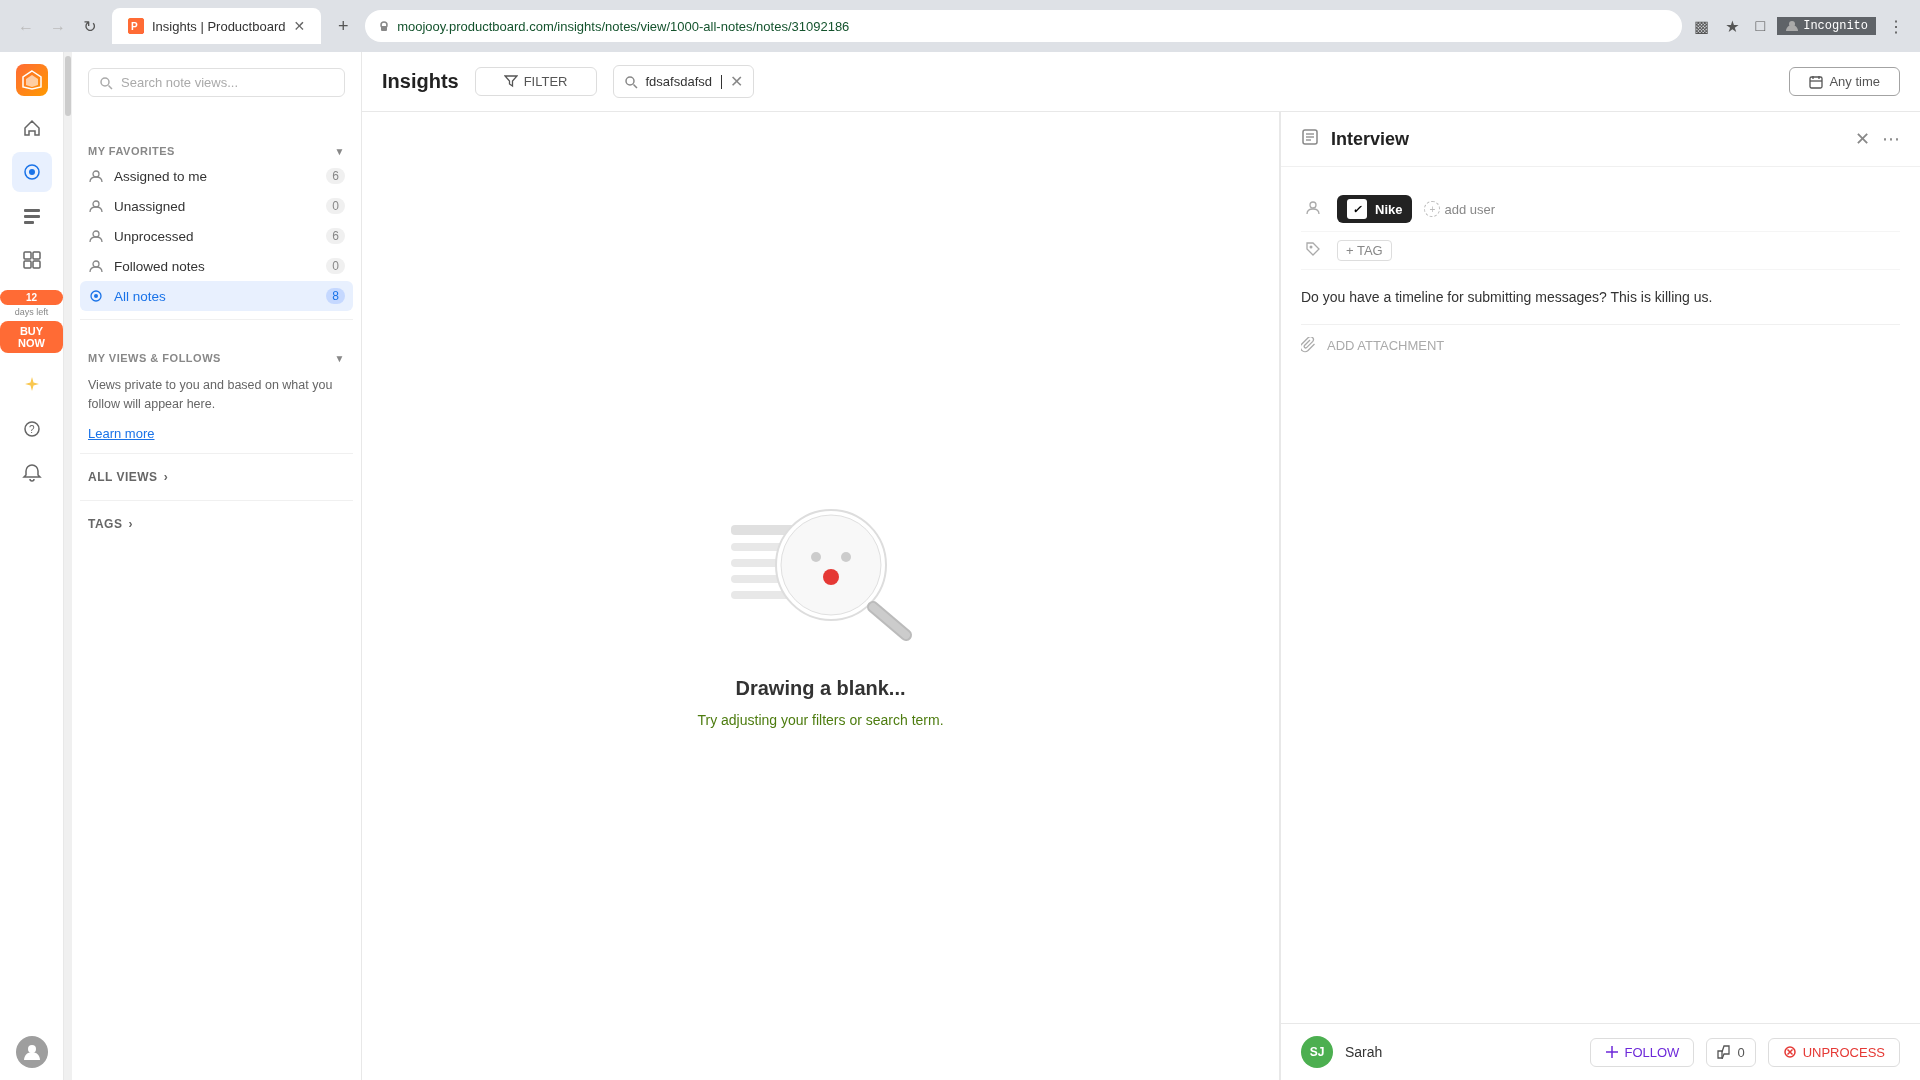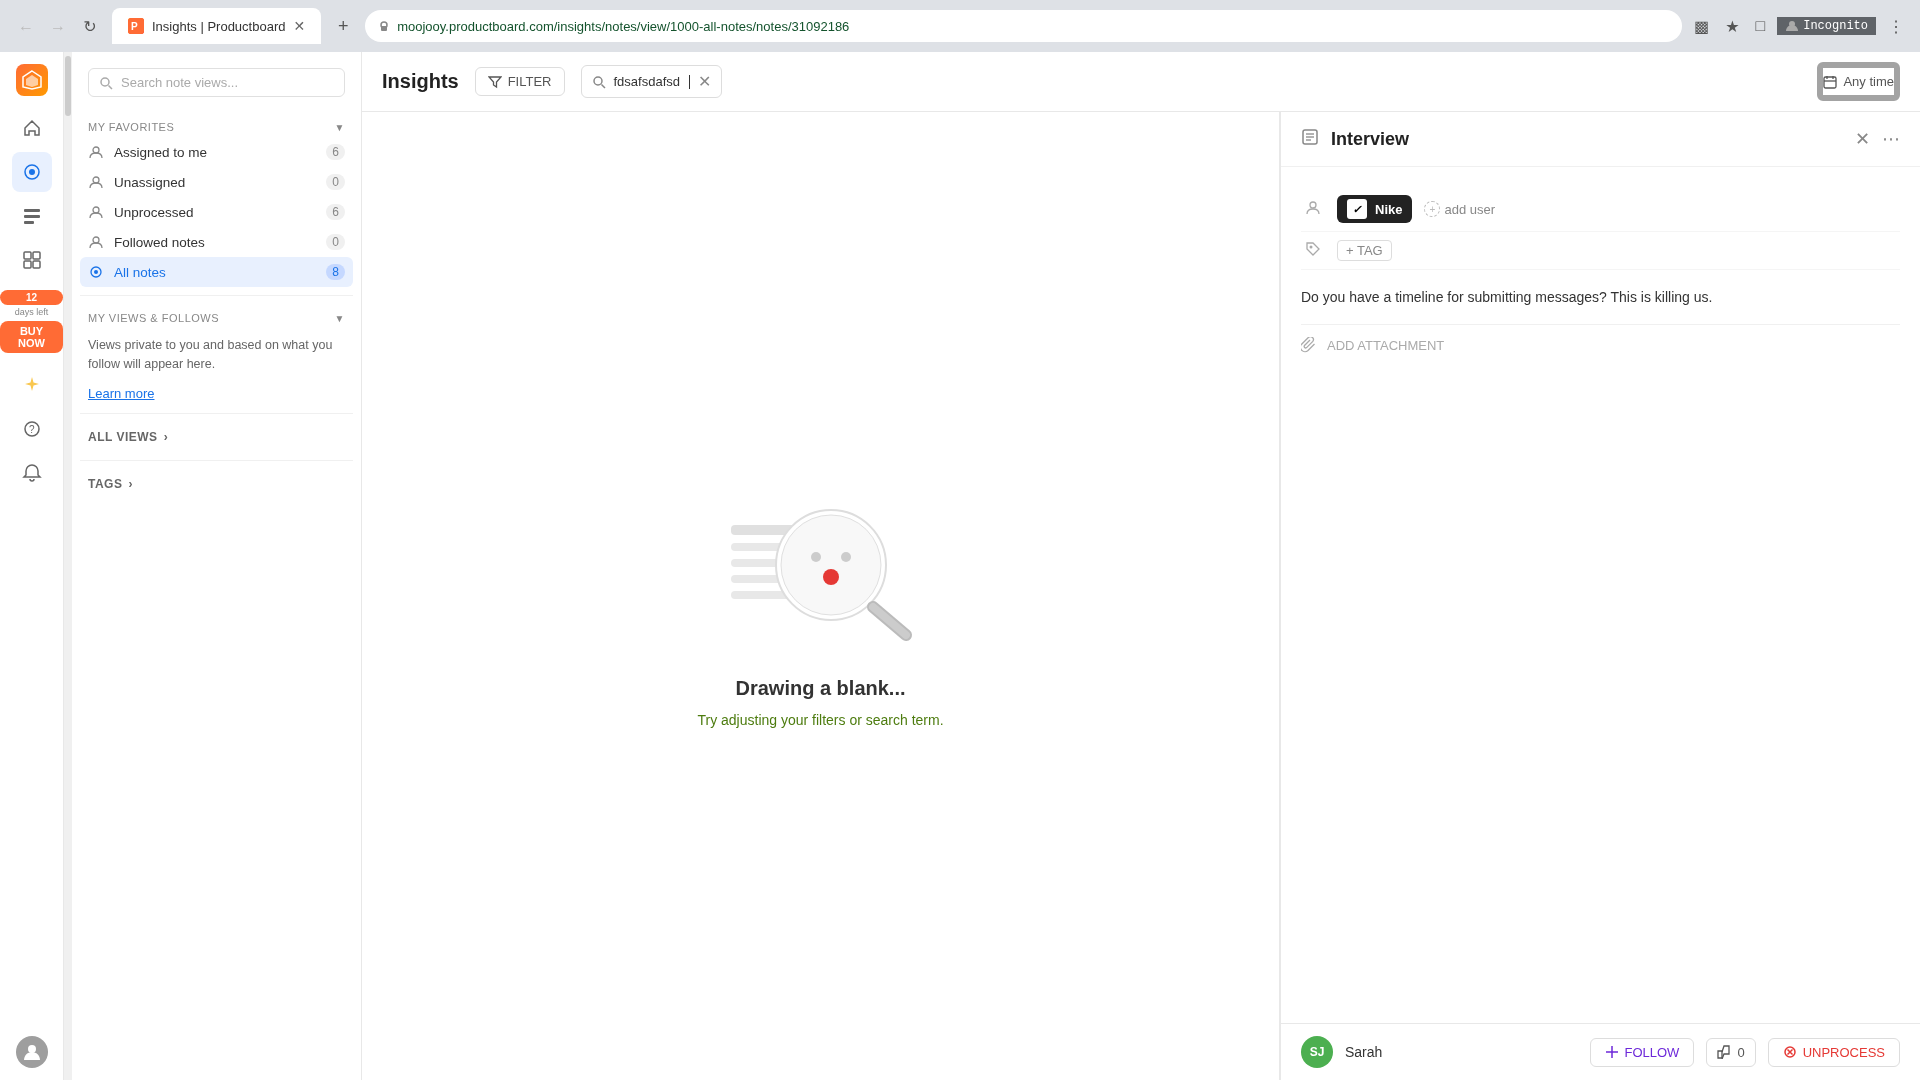--- a/index.html
+++ b/index.html
@@ -34,44 +34,44 @@
     .buy-now-btn { background: #ff6b35; color: white; border-radius: 8px; padding: 4px 8px; font-size: 11px; font-weight: bold; cursor: pointer; text-align: center; }
     .sidebar-spacer { flex: 1; }
     .sidebar-avatar { width: 32px; height: 32px; border-radius: 50%; background: #9e9e9e; display: flex; align-items: center; justify-content: center; color: white; font-size: 14px; cursor: pointer; }
 
     
     .notes-sidebar { width: 290px; background: #fff; border-right: 1px solid #e8e8e8; display: flex; flex-direction: column; flex-shrink: 0; overflow: hidden; }
     .notes-sidebar-header { padding: 16px; }
     .search-box { display: flex; align-items: flex-end; gap: 8px; border: 1px solid #e0e0e0; border-radius: 6px; padding: 6px 10px; color: #999; font-size: 13px; cursor: text; }
     .search-box svg { flex-shrink: 0; }
     .notes-sidebar-content { flex: 1; overflow-y: auto; padding: 0 8px; }
-    .section-header { display: flex; align-items: center; justify-content: space-between; padding: 8px 8px 4px; color: #888; font-size: 11px; font-weight: 400; letter-spacing: 0.5px; }
+    .section-header { display: flex; align-items: center; justify-content: space-between; padding: 8px 8px 4px; color: #888; font-size: 11px; font-weight: 700; letter-spacing: 0.5px; margin-top: 24px; }
     .section-header-chevron { font-size: 10px; }
     .nav-item { display: flex; align-items: center; gap: 10px; padding: 7px 8px; border-radius: 6px; cursor: pointer; color: #333; font-size: 13.5px; transition: background 0.15s; }
     .nav-item.active { background: #e8f0fe; color: #1a73e8; }
     .nav-item-icon { width: 16px; height: 16px; display: flex; align-items: center; justify-content: center; flex-shrink: 0; }
     .nav-item-label { flex: 1; }
     .nav-item-count { color: #888; font-size: 12px; background: #f0f0f0; border-radius: 10px; padding: 1px 6px; }
     .nav-item.active .nav-item-count { background: #c5d8ff; color: #1a73e8; }
     .divider { height: 1px; background: #f0f0f0; margin: 8px 0; }
     .views-description { padding: 8px 8px; color: #666; font-size: 12.5px; line-height: 1.5; }
     .learn-more-link { color: #1a73e8; text-decoration: underline; cursor: pointer; font-size: 13px; padding: 4px 8px; display: block; }
     .section-with-arrow { display: flex; align-items: center; gap: 6px; padding: 8px 8px; color: #666; font-size: 12px; font-weight: 600; letter-spacing: 0.5px; cursor: pointer; }
     .arrow-right { font-size: 12px; }
 
     
     .main-content { flex: 1; display: flex; flex-direction: column; overflow: hidden; background: #f9f9f9; }
     .main-header { display: flex; align-items: center; padding: 0 20px; height: 60px; background: #fff; border-bottom: 1px solid #e8e8e8; gap: 16px; flex-shrink: 0; }
     .main-title { font-size: 20px; font-weight: 600; color: #222; }
-    .filter-btn { display: flex; align-items: center; gap: 6px; padding: 6px 12px; border: 1px solid #ddd; border-radius: 6px; cursor: pointer; color: #555; font-size: 13px; }
+    .filter-btn { display: flex; gap: 6px; padding: 6px 28px; border: 1px solid #ddd; border-radius: 6px; cursor: pointer; color: #555; font-size: 13px; }
     .search-area { display: flex; align-items: center; gap: 8px; border: 1px solid #ddd; border-radius: 6px; padding: 6px 10px; background: #fff; }
     .search-input-val { font-size: 13px; color: #333; text-align: right; }
     .search-cursor { display: inline-block; width: 1px; height: 14px; background: #333; vertical-align: middle; margin-left: 1px; }
     .search-clear { color: #888; cursor: pointer; font-size: 16px; }
-    .date-filter { display: flex; align-items: center; gap: 6px; padding: 6px 0; border: 6px solid #a3a3a3; border-radius: 6px; cursor: pointer; color: #555; font-size: 13px; margin-left: auto; }
+    .date-filter { display: flex; align-items: center; gap: 6px; padding: 6px 19px; border: 1px solid #a3a3a3; border-radius: 6px; cursor: pointer; color: #555; font-size: 13px; margin-left: auto; }
     .empty-state { display: flex; flex-direction: column; align-items: center; gap: 12px; padding: 40px; }
     .empty-state-title { font-size: 20px; font-weight: 600; color: #333; }
     .empty-state-subtitle { font-size: 14px; color: #4d7c0f; }
 
     
     .content-panel { width: 640px; background: #fff; border-left: 1px solid #e8e8e8; display: flex; flex-direction: column; overflow: hidden; flex-shrink: 0; }
     .panel-header { display: flex; align-items: center; padding: 16px 20px; border-bottom: 1px solid #f0f0f0; gap: 12px; }
     .panel-type-icon { color: #888; font-size: 16px; }
     .panel-title { font-size: 18px; font-weight: 700; color: #222; flex: 1; }
     .panel-actions { display: flex; gap: 12px; align-items: center; }

